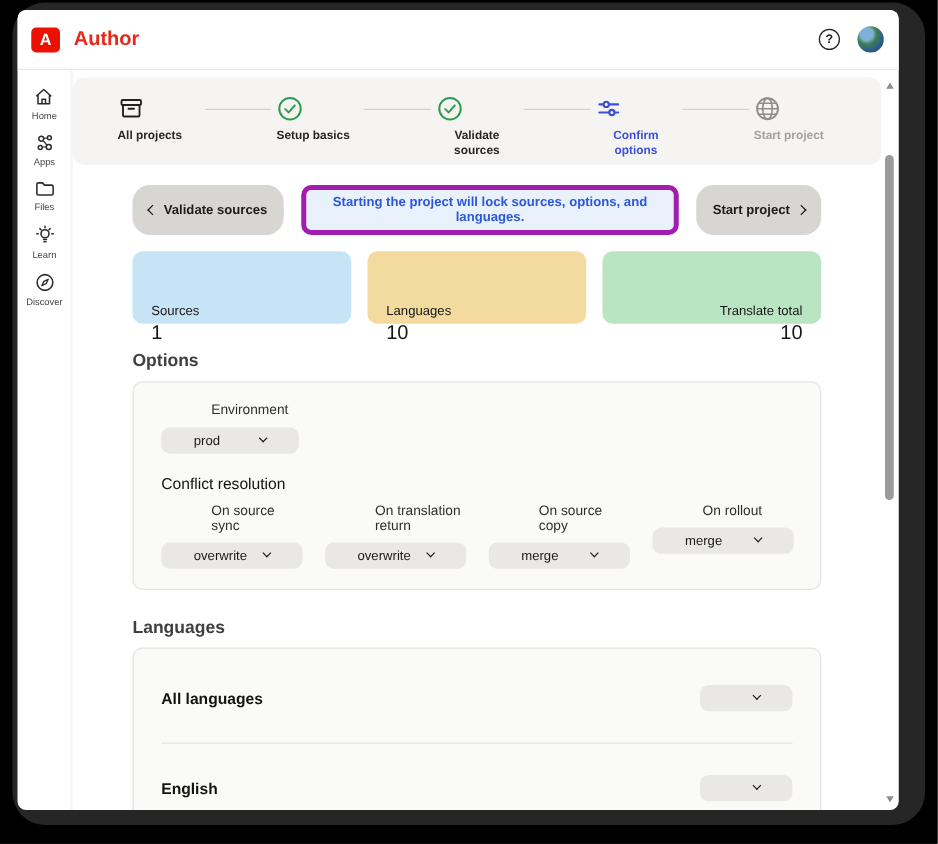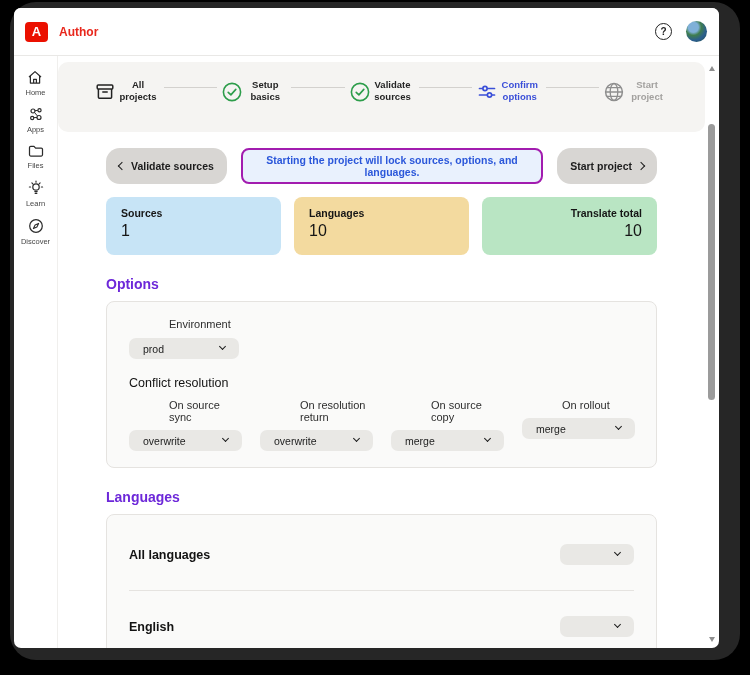--- a/index.html
+++ b/index.html
@@ -15,21 +15,21 @@
   
   .topbar {
     height: 48px; display: flex; align-items: center; padding: 0 12px 0 11px;
     border-bottom: 1px solid #e9e8e6; background: #fff;
   }
   .logo {
     width: 23px; height: 20px; background: #EB1000; border-radius: 4px;
     display: flex; align-items: center; justify-content: center;
     color: #fff; font-weight: bold; font-size: 13px;
   }
-  .app-title { color: #E8271C; font-size: 12px; font-weight: bold; margin-left: 11px; }
+  .app-title { color: #E8271C; font-size: 16px; font-weight: bold; margin-left: 11px; }
   .topbar .spacer { flex: 1; }
   .help-icon {
     width: 17px; height: 17px; border: 1.4px solid #222; border-radius: 50%;
     display: flex; align-items: center; justify-content: center;
     font-size: 10px; font-weight: bold; color: #222; margin-right: 14px;
   }
   .avatar {
     width: 21px; height: 21px; border-radius: 50%;
     background: radial-gradient(circle at 35% 30%, #7fb0d8 0 25%, #3f7e4e 40%, #2b5e8f 65%, #24503c 100%);
   }
@@ -41,21 +41,21 @@
   }
   .side-item { display: flex; flex-direction: column; align-items: center; gap: 2px; cursor: pointer; }
   .side-item svg { display: block; }
   .side-label { font-size: 7.5px; color: #464646; }
   .main { flex: 1; min-width: 0; position: relative; }
   
   .stepper {
     margin: 6px 14px 0 0; height: 70px; background: #f5f4f2; border-radius: 10px;
     display: flex; align-items: flex-start; padding: 13px 36px 0 36px;
   }
-  .step { width: 66px; display: flex; flex-direction: row; align-items: flex-end; }
+  .step { width: 66px; display: flex; flex-direction: column; align-items: flex-start; }
   .step .s-icon { height: 24px; display: flex; align-items: center; justify-content: center; }
   .step .s-label {
     margin-top: 4px; font-size: 9.5px; font-weight: bold; line-height: 1.3;
     text-align: center; color: #252525;
   }
   .step.current .s-label { color: #3B4FD8; }
   .step.upcoming .s-label { color: #a3a19f; }
   .connector { flex: 1; height: 1px; background: #d3d1ce; margin-top: 12px; align-self: auto; position: relative; top: 0; margin-left: 4px; margin-right: 4px; margin-top: 11.5px; }
   
   .content { padding: 0 62px 0 48px; }
@@ -63,41 +63,41 @@
   .btn {
     background: #d8d6d3; border: none; border-radius: 14px; padding: 5px 13px;
     font-family: inherit; font-size: 10.5px; font-weight: bold; color: #1c1c1c;
     display: flex; align-items: center; gap: 6px; cursor: pointer; white-space: nowrap;
   }
   .chev { width: 6px; height: 6px; border-right: 1.7px solid #1c1c1c; border-bottom: 1.7px solid #1c1c1c; display: inline-block; }
   .chev.left { transform: rotate(135deg); }
   .chev.right { transform: rotate(-45deg); }
   .chev.down { transform: rotate(45deg); position: relative; top: -2px; }
   .banner {
-    flex: 1; margin: 0 14px; background: #e9f1fd; border: 2px solid #a21caf; border-radius: 8px;
+    flex: 1; margin: 0 14px; background: #e9f1fd; border: 4px solid #a21caf; border-radius: 8px;
     display: flex; align-items: center; justify-content: center;
     font-size: 10.5px; font-weight: bold; color: #2b57da; padding: 4px 10px; text-align: center;
   }
   .stats { margin-top: 13px; display: flex; gap: 13px; }
   .stat-card { flex: 1; height: 58px; border-radius: 8px; padding: 10px 15px; }
   .stat-card.c0 { background: #c7e4f6; }
   .stat-card.c1 { background: #f3da9f; }
   .stat-card.c2 { background: #b9e5c3; text-align: right; }
-  .stat-label { font-size: 10.5px; font-weight: bold; color: #161616; }
+  .stat-label { font-size: 10.5px; font-weight: normal; color: #161616; margin-top: 32px; }
   .stat-value { font-size: 16px; color: #161616; margin-top: 3px; }
-  .section-heading { margin-top: 21px; font-size: 14px; font-weight: bold; color: #6d28d9; }
+  .section-heading { margin-top: 21px; font-size: 14px; font-weight: bold; color: #404040; }
   .panel {
     margin-top: 9px; background: #fafaf9; border: 1px solid #e5e3e0; border-radius: 8px;
     padding: 16px 22px;
   }
   .field-label { font-size: 11px; color: #2e2e2e; padding-left: 40px; }
   .dropdown {
     margin-top: 8px; height: 21px; background: #e9e8e5; border-radius: 7px;
     display: flex; align-items: center; justify-content: space-between;
-    padding: 0 14px; font-size: 10.5px; color: #1c1c1c; cursor: pointer;
+    padding: 0 26px; font-size: 10.5px; color: #1c1c1c; cursor: pointer;
   }
   .dropdown .chev { width: 5px; height: 5px; border-color: #1c1c1c; }
   .dd-env { width: 110px; }
   .sub-heading { margin-top: 17px; font-size: 12.5px; font-weight: normal; color: #131313; }
   .conflict-row { margin-top: 9px; display: flex; gap: 18px; }
   .conflict-col { width: 113px; }
   .conflict-col .dropdown { margin-top: 7px; width: 113px; }
   
   .lang-panel { padding: 4px 22px; }
   .lang-row { display: flex; align-items: center; justify-content: space-between; padding: 25px 0; }
@@ -271,21 +271,21 @@
           <div class="sub-heading">Conflict resolution</div>
           <div class="conflict-row">
             <div class="conflict-col">
               <div class="field-label">On source sync</div>
               <div class="dropdown">
                 <span>overwrite</span>
                 <span class="chev down"></span>
               </div>
             </div>
             <div class="conflict-col">
-              <div class="field-label">On resolution return</div>
+              <div class="field-label">On translation return</div>
               <div class="dropdown">
                 <span>overwrite</span>
                 <span class="chev down"></span>
               </div>
             </div>
             <div class="conflict-col">
               <div class="field-label">On source copy</div>
               <div class="dropdown">
                 <span>merge</span>
                 <span class="chev down"></span>

